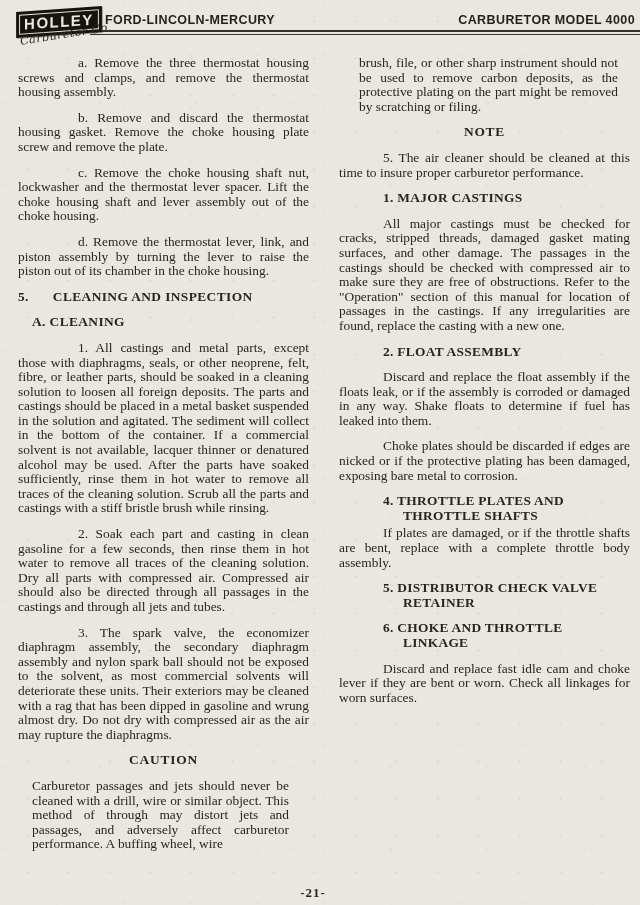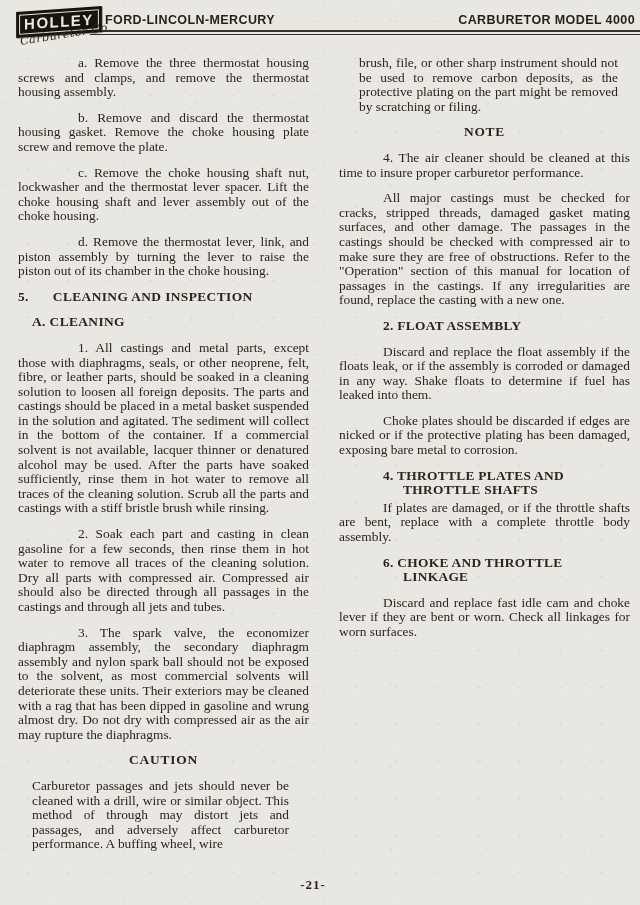--- a/index.html
+++ b/index.html
@@ -81,21 +81,21 @@
   }
   .col-right .h-sub { margin-left: 24px; }
   .h-num {
     font-weight: bold; letter-spacing: .3px; text-align: left;
     margin: 0 0 11px 44px; padding-left: 20px; text-indent: -20px;
   }
   .mb-tight { margin-bottom: 3px; }
 
   
   .footer {
-    position: absolute; left: 0; right: 14px; bottom: 12px;
+    position: absolute; left: 0; right: 14px; bottom: 4px;
     text-align: center; font-weight: bold; font-size: 13px;
     letter-spacing: 1px; color: #2a261f;
   }
 </style>
 </head>
 <body>
 
 <div class="page">
 
   <div class="header">
@@ -127,27 +127,29 @@
       <p class="para">1. All castings and metal parts, except those with diaphragms, seals, or other neoprene, felt, fibre, or leather parts, should be soaked in a cleaning solution to loosen all foreign deposits. The parts and castings should be placed in a metal basket suspended in the solution and agitated. The sediment will collect in the bottom of the container. If a commercial solvent is not available, lacquer thinner or denatured alcohol may be used. After the parts have soaked sufficiently, rinse them in hot water to remove all traces of the cleaning solution. Scrub all the parts and castings with a stiff bristle brush while rinsing.</p>
       <p class="para">2. Soak each part and casting in clean gasoline for a few seconds, then rinse them in hot water to remove all traces of the cleaning solution. Dry all parts with compressed air. Compressed air should also be directed through all passages in the castings and through all jets and tubes.</p>
       <p class="para">3. The spark valve, the economizer diaphragm assembly, the secondary diaphragm assembly and nylon spark ball should not be exposed to the solvent, as most commercial solvents will deteriorate these units. Their exteriors may be cleaned with a rag that has been dipped in gasoline and wrung almost dry. Do not dry with compressed air as the air may rupture the diaphragms.</p>
       <div class="h-center">CAUTION</div>
       <p class="inset">Carburetor passages and jets should never be cleaned with a drill, wire or similar object. This method of through may distort jets and passages, and adversely affect carburetor performance. A buffing wheel, wire</p>
     </div>
 
     <div class="col col-right">
       <p class="inset">brush, file, or other sharp instrument should not be used to remove carbon deposits, as the protective plating on the part might be removed by scratching or filing.</p>
       <div class="h-center">NOTE</div>
-      <p class="para">4. The air cleaner should be cleaned at this time to insure proper carburetor performance.</p>
+      <p class="para">5. The air cleaner should be cleaned at this time to insure proper carburetor performance.</p>
+      <div class="h-num">1. MAJOR CASTINGS</div>
       <p class="para">All major castings must be checked for cracks, stripped threads, damaged gasket mating surfaces, and other damage. The passages in the castings should be checked with compressed air to make sure they are free of obstructions. Refer to the "Operation" section of this manual for location of passages in the castings. If any irregularities are found, replace the casting with a new one.</p>
       <div class="h-num">2. FLOAT ASSEMBLY</div>
       <p class="para">Discard and replace the float assembly if the floats leak, or if the assembly is corroded or damaged in any way. Shake floats to determine if fuel has leaked into them.</p>
       <p class="para">Choke plates should be discarded if edges are nicked or if the protective plating has been damaged, exposing bare metal to corrosion.</p>
       <div class="h-num mb-tight">4. THROTTLE PLATES AND THROTTLE SHAFTS</div>
       <p class="para">If plates are damaged, or if the throttle shafts are bent, replace with a complete throttle body assembly.</p>
+      <div class="h-num">5. DISTRIBUTOR CHECK VALVE RETAINER</div>
       <div class="h-num">6. CHOKE AND THROTTLE LINKAGE</div>
       <p class="para">Discard and replace fast idle cam and choke lever if they are bent or worn. Check all linkages for worn surfaces.</p>
     </div>
 
   </div>
 
   <div class="footer">-21-</div>
 
 </div>
 

